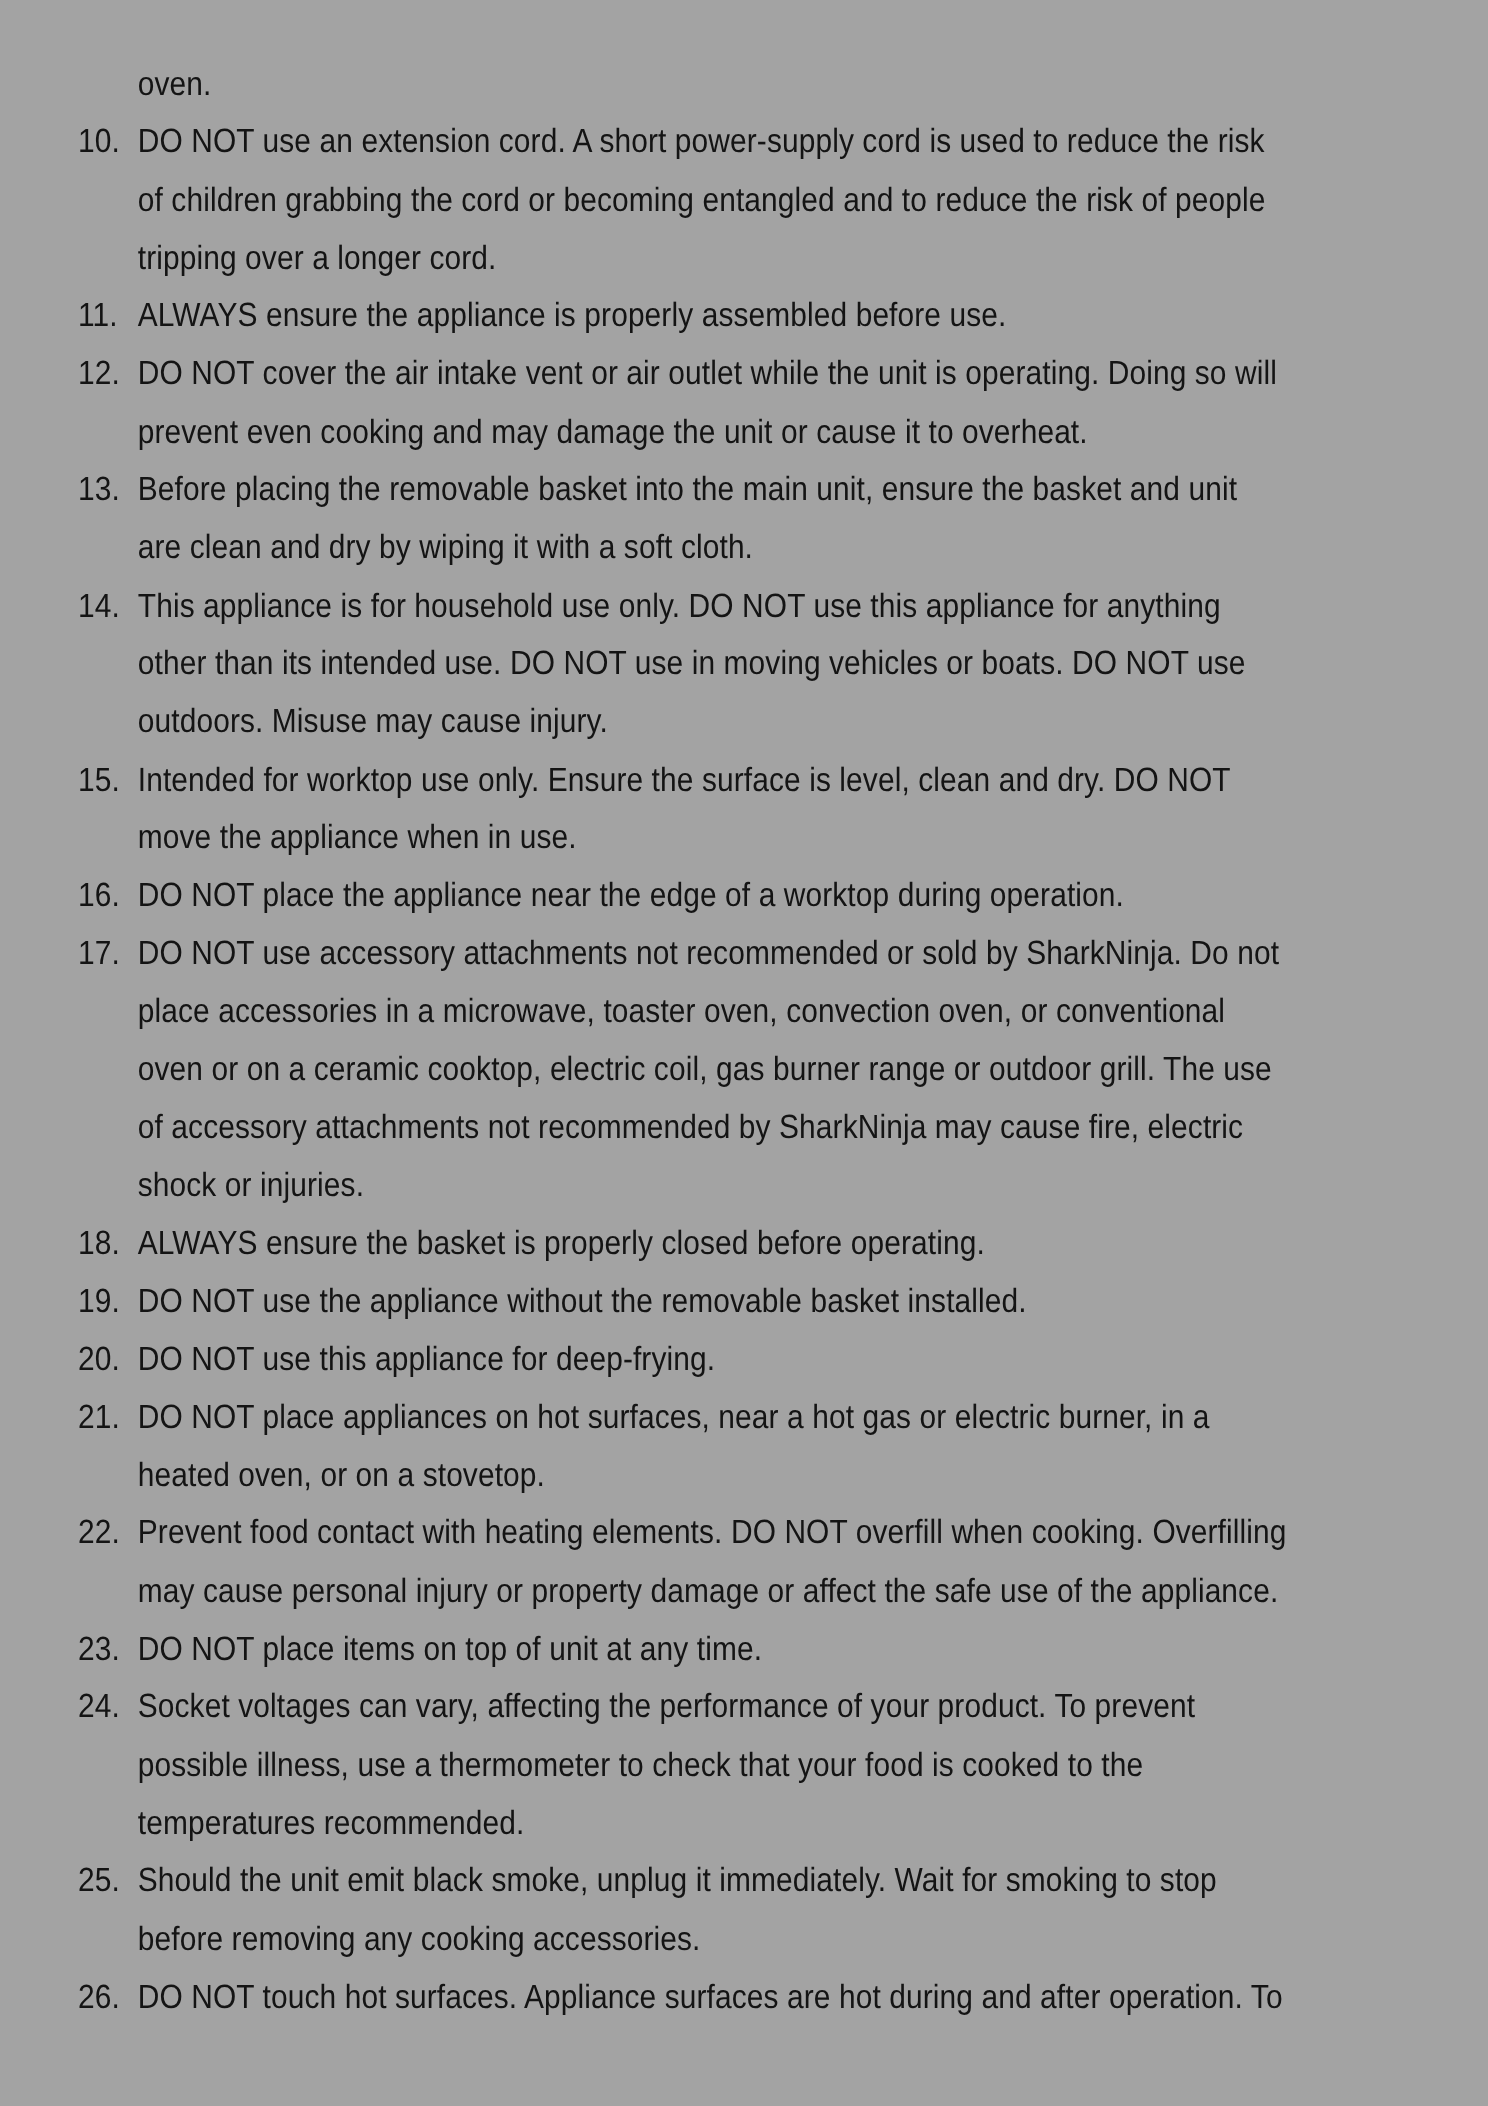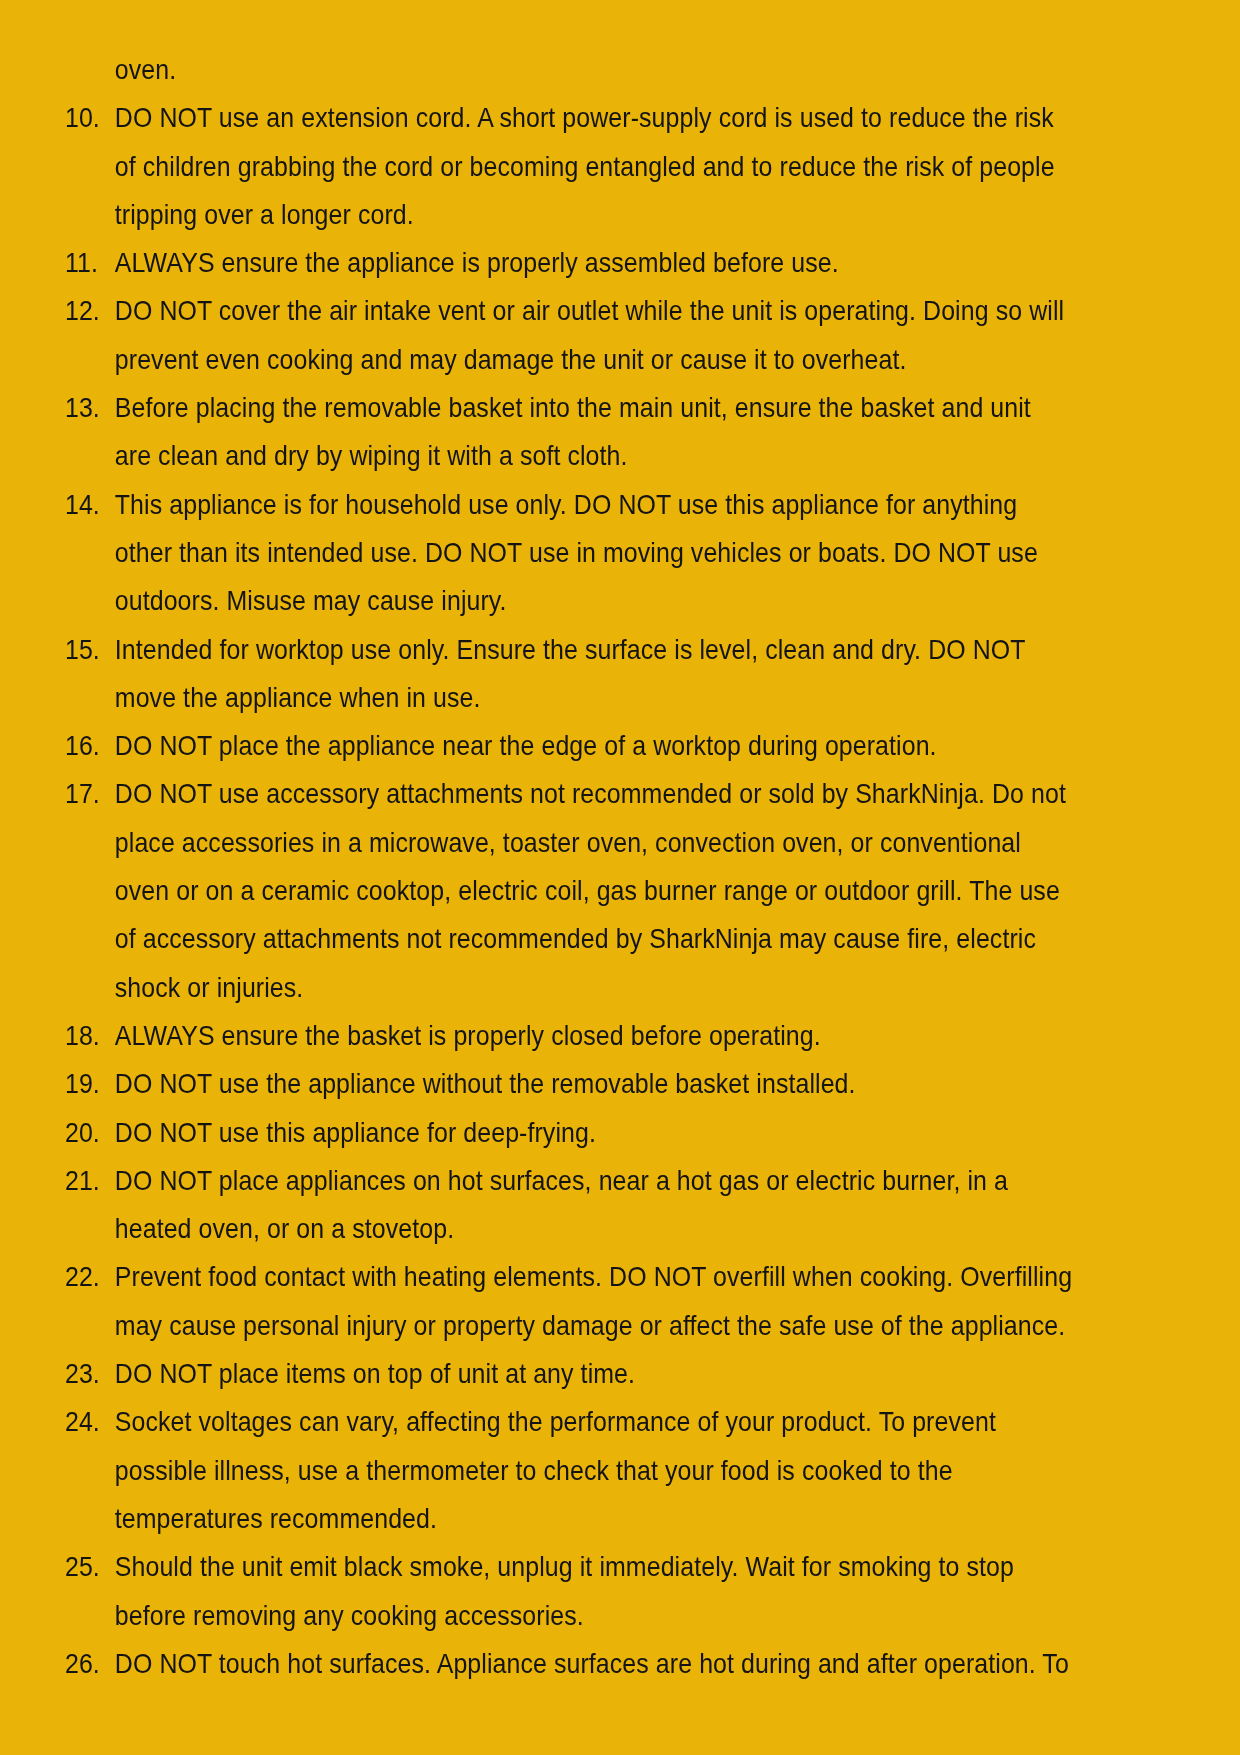--- a/index.html
+++ b/index.html
@@ -4,21 +4,21 @@
 <style>
   html, body {
     margin: 0;
     padding: 0;
     background: #ffffff;
   }
   .page {
     position: relative;
     width: 1240px;
     height: 1755px;
-    background: #eab308;
+    background: #a3a3a3;
     overflow: hidden;
     font-family: "Liberation Sans", sans-serif;
     color: #141414;
   }
   
   .content {
     position: absolute;
     top: 0;
     left: 0;
     width: 1393px;

